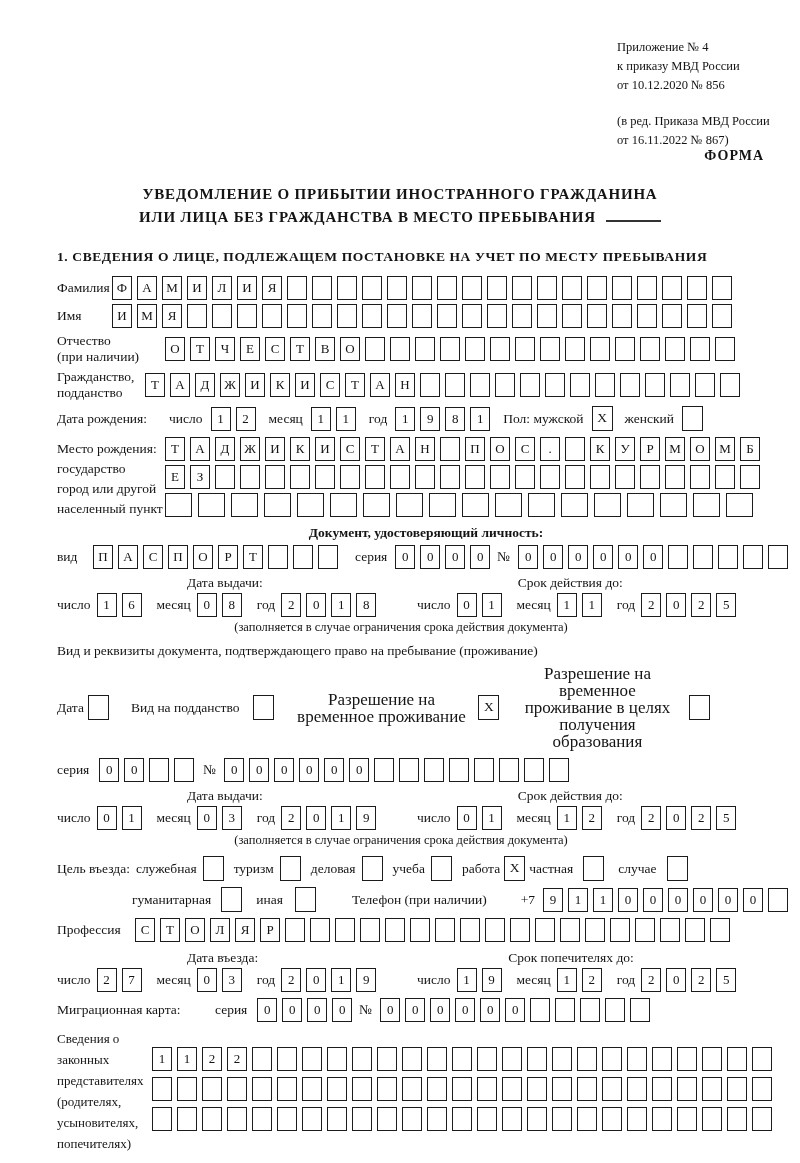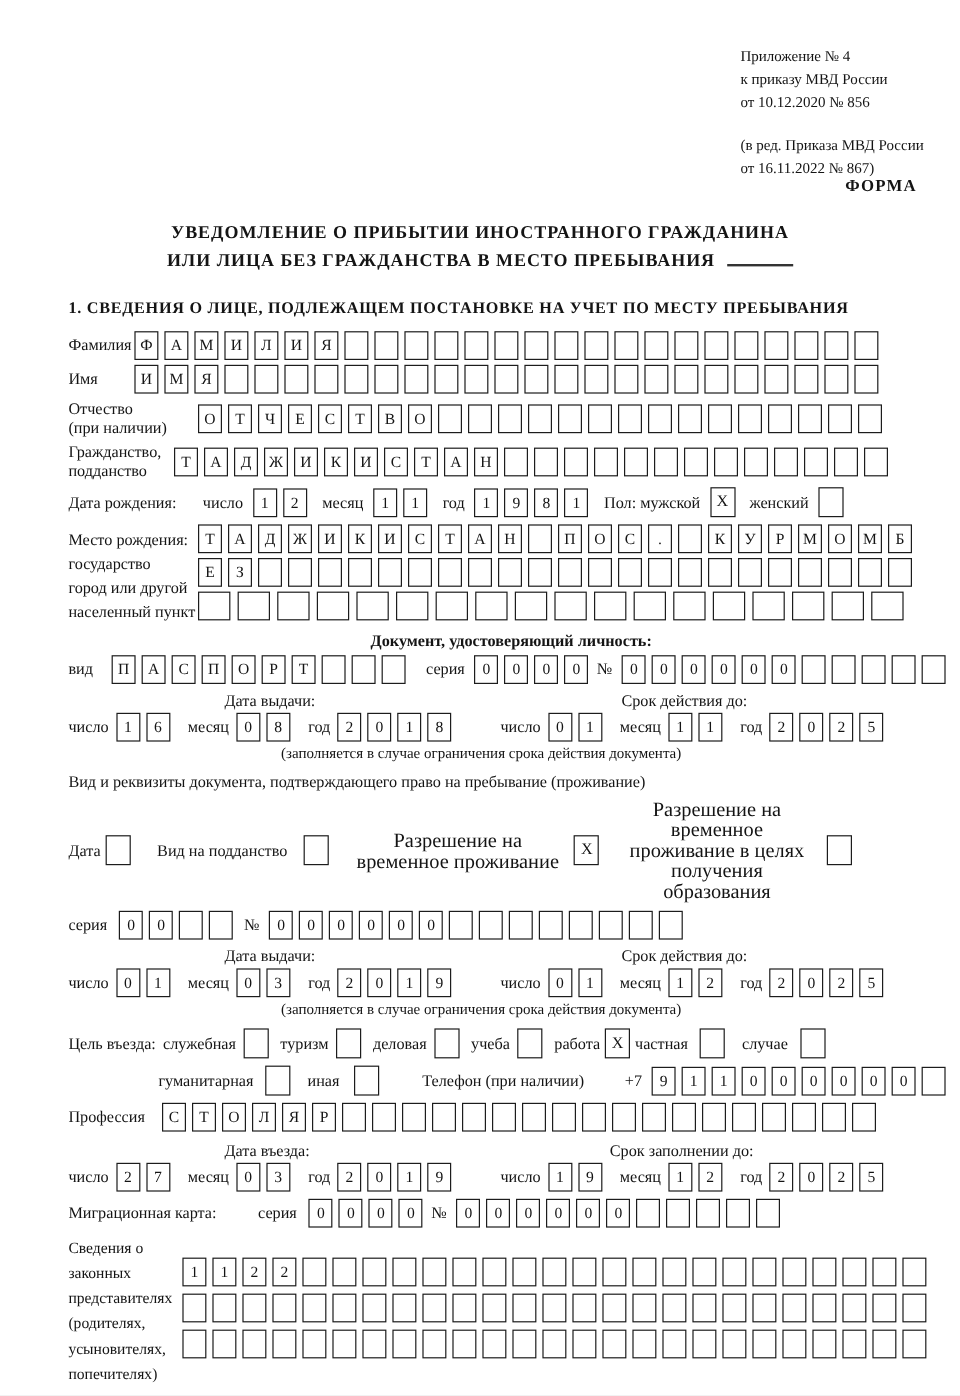--- a/index.html
+++ b/index.html
@@ -537,21 +537,21 @@
           <span class="cell"></span>
           <span class="cell"></span>
           <span class="cell"></span>
           <span class="cell"></span>
           <span class="cell"></span>
         </span>
     </div>
 
     <div class="frow mb2">
       <span class="lbl" style="margin-left:130px">Дата въезда:</span>
-      <span class="lbl" style="margin-left:250px">Срок заполнении до:</span>
+      <span class="lbl" style="margin-left:250px">Срок попечителях до:</span>
     </div>
 
     <div class="frow mb6">
       <span class="dgroup" style="width:335px">
         <span class="lbl">число</span>
         <span class="cells">
             <span class="cell">2</span>
             <span class="cell">7</span>
           </span>
         <span class="lbl">месяц</span>

